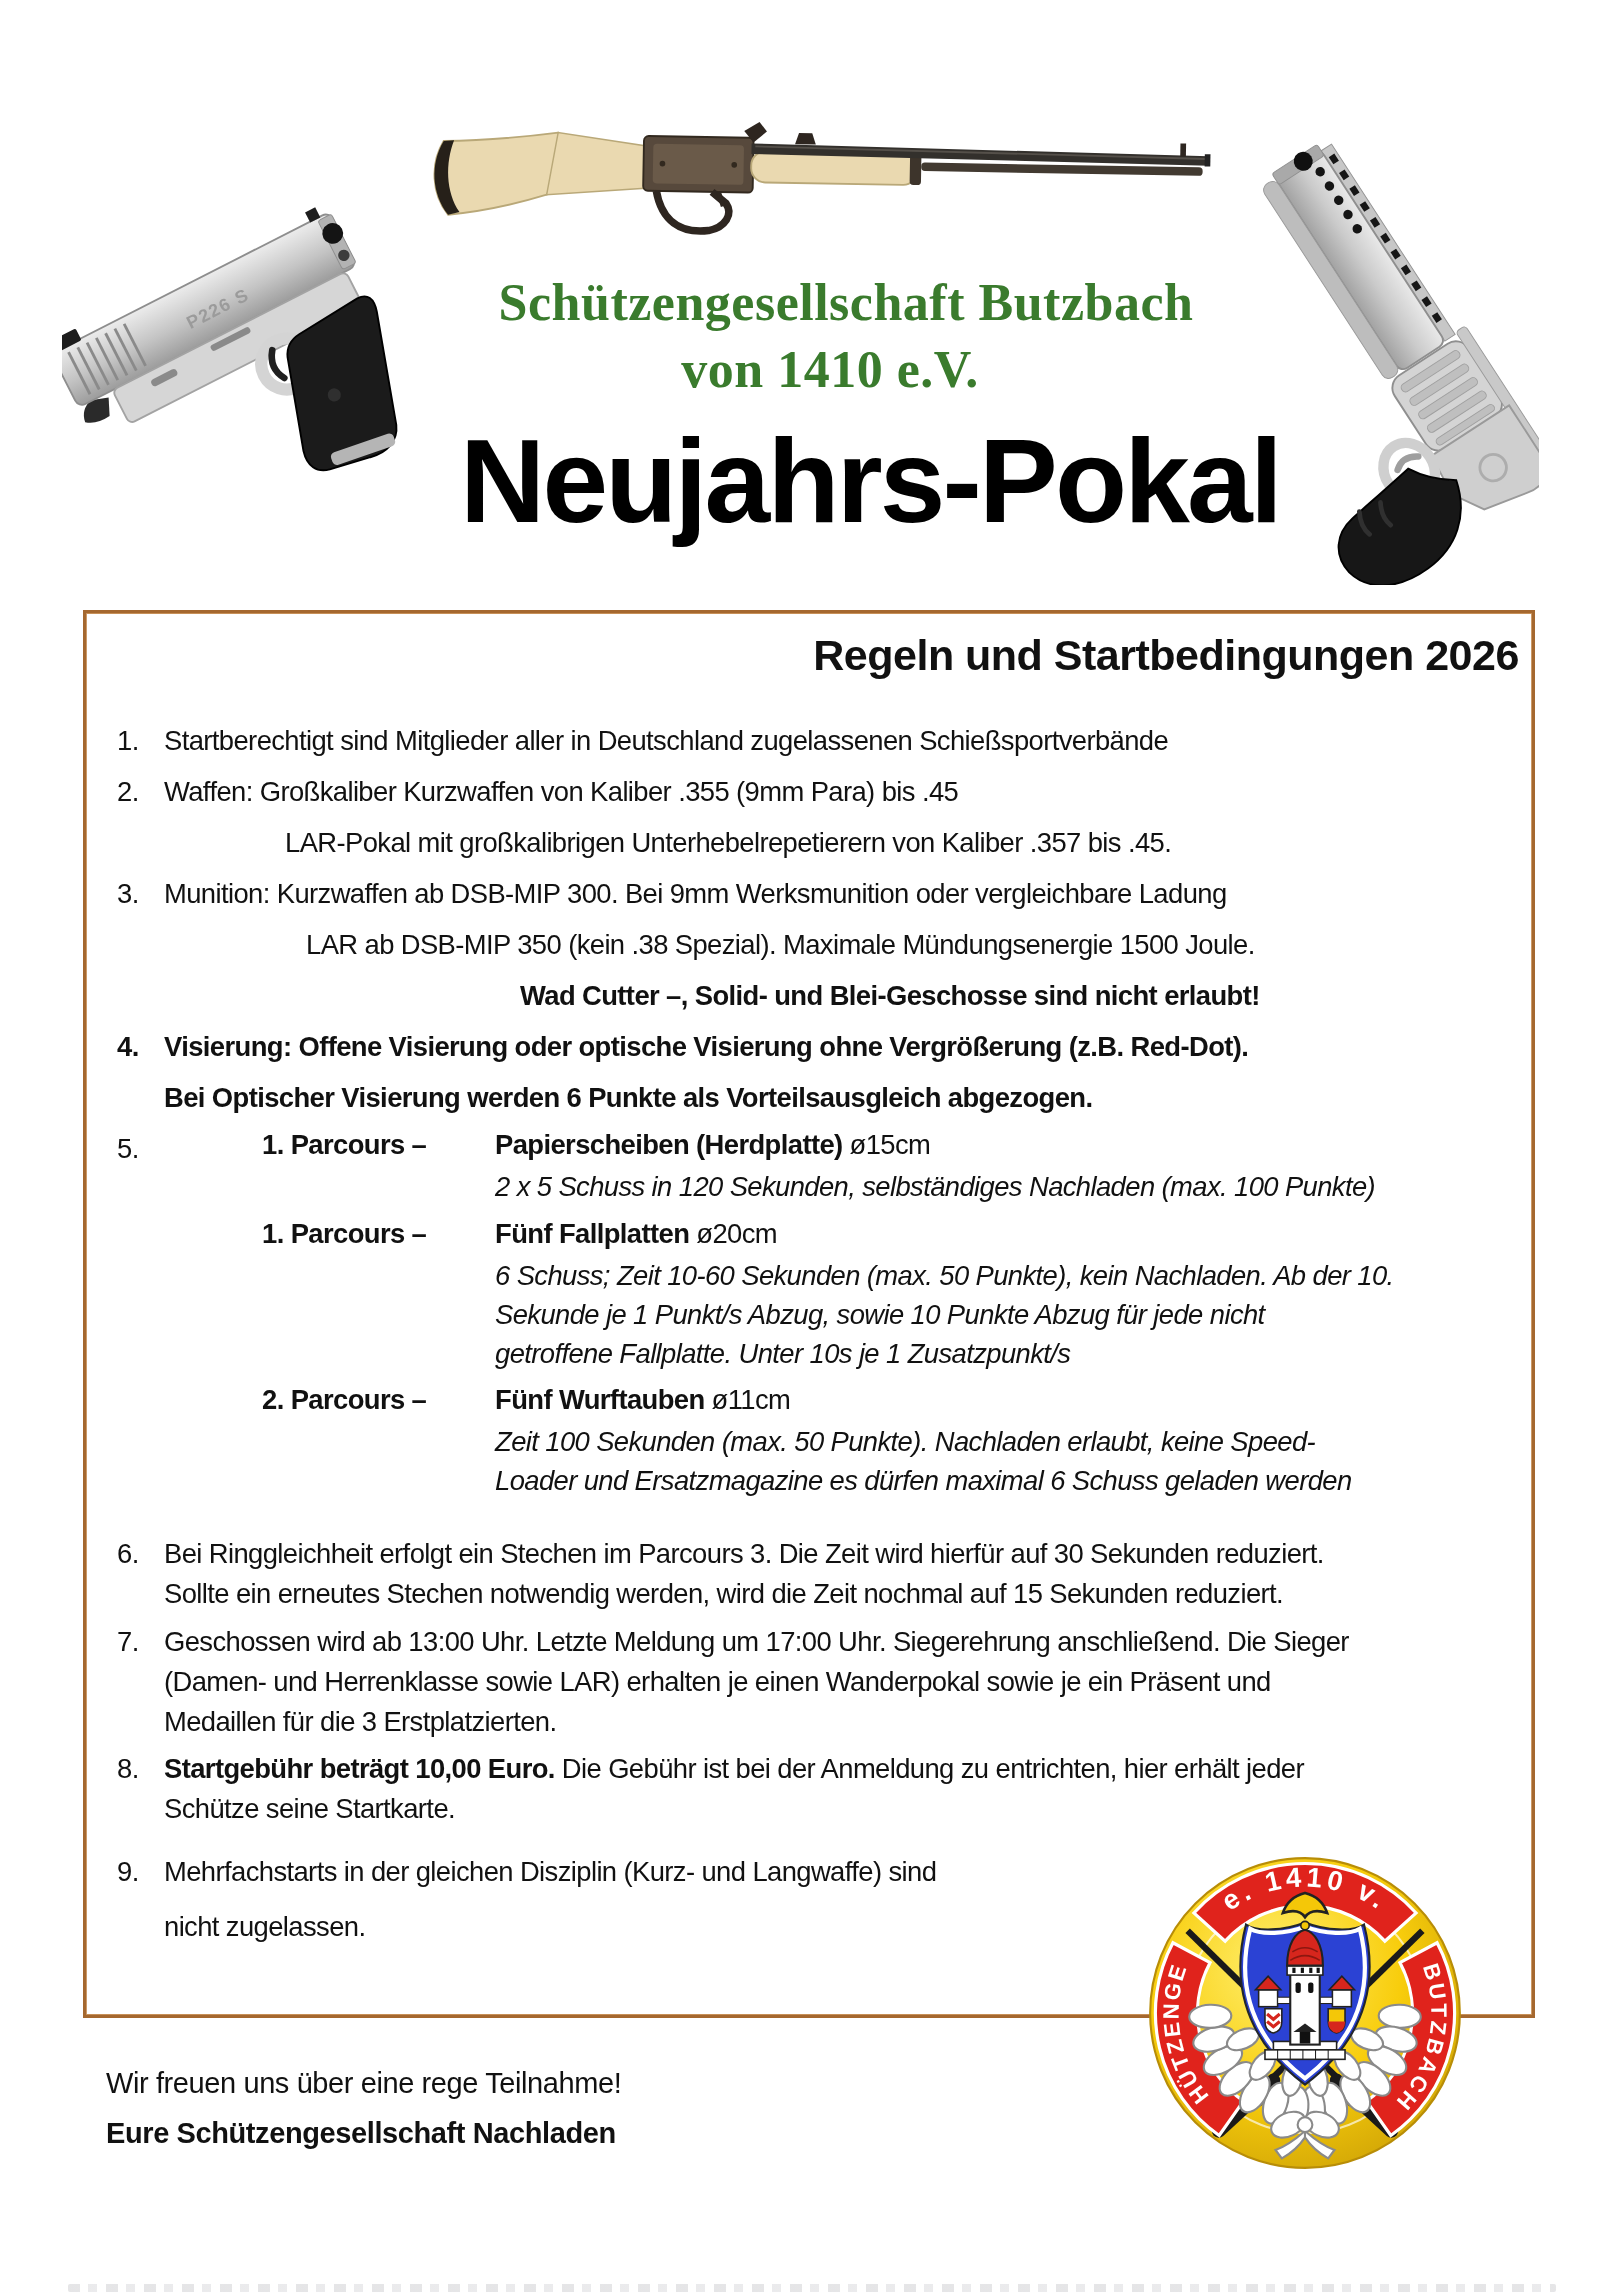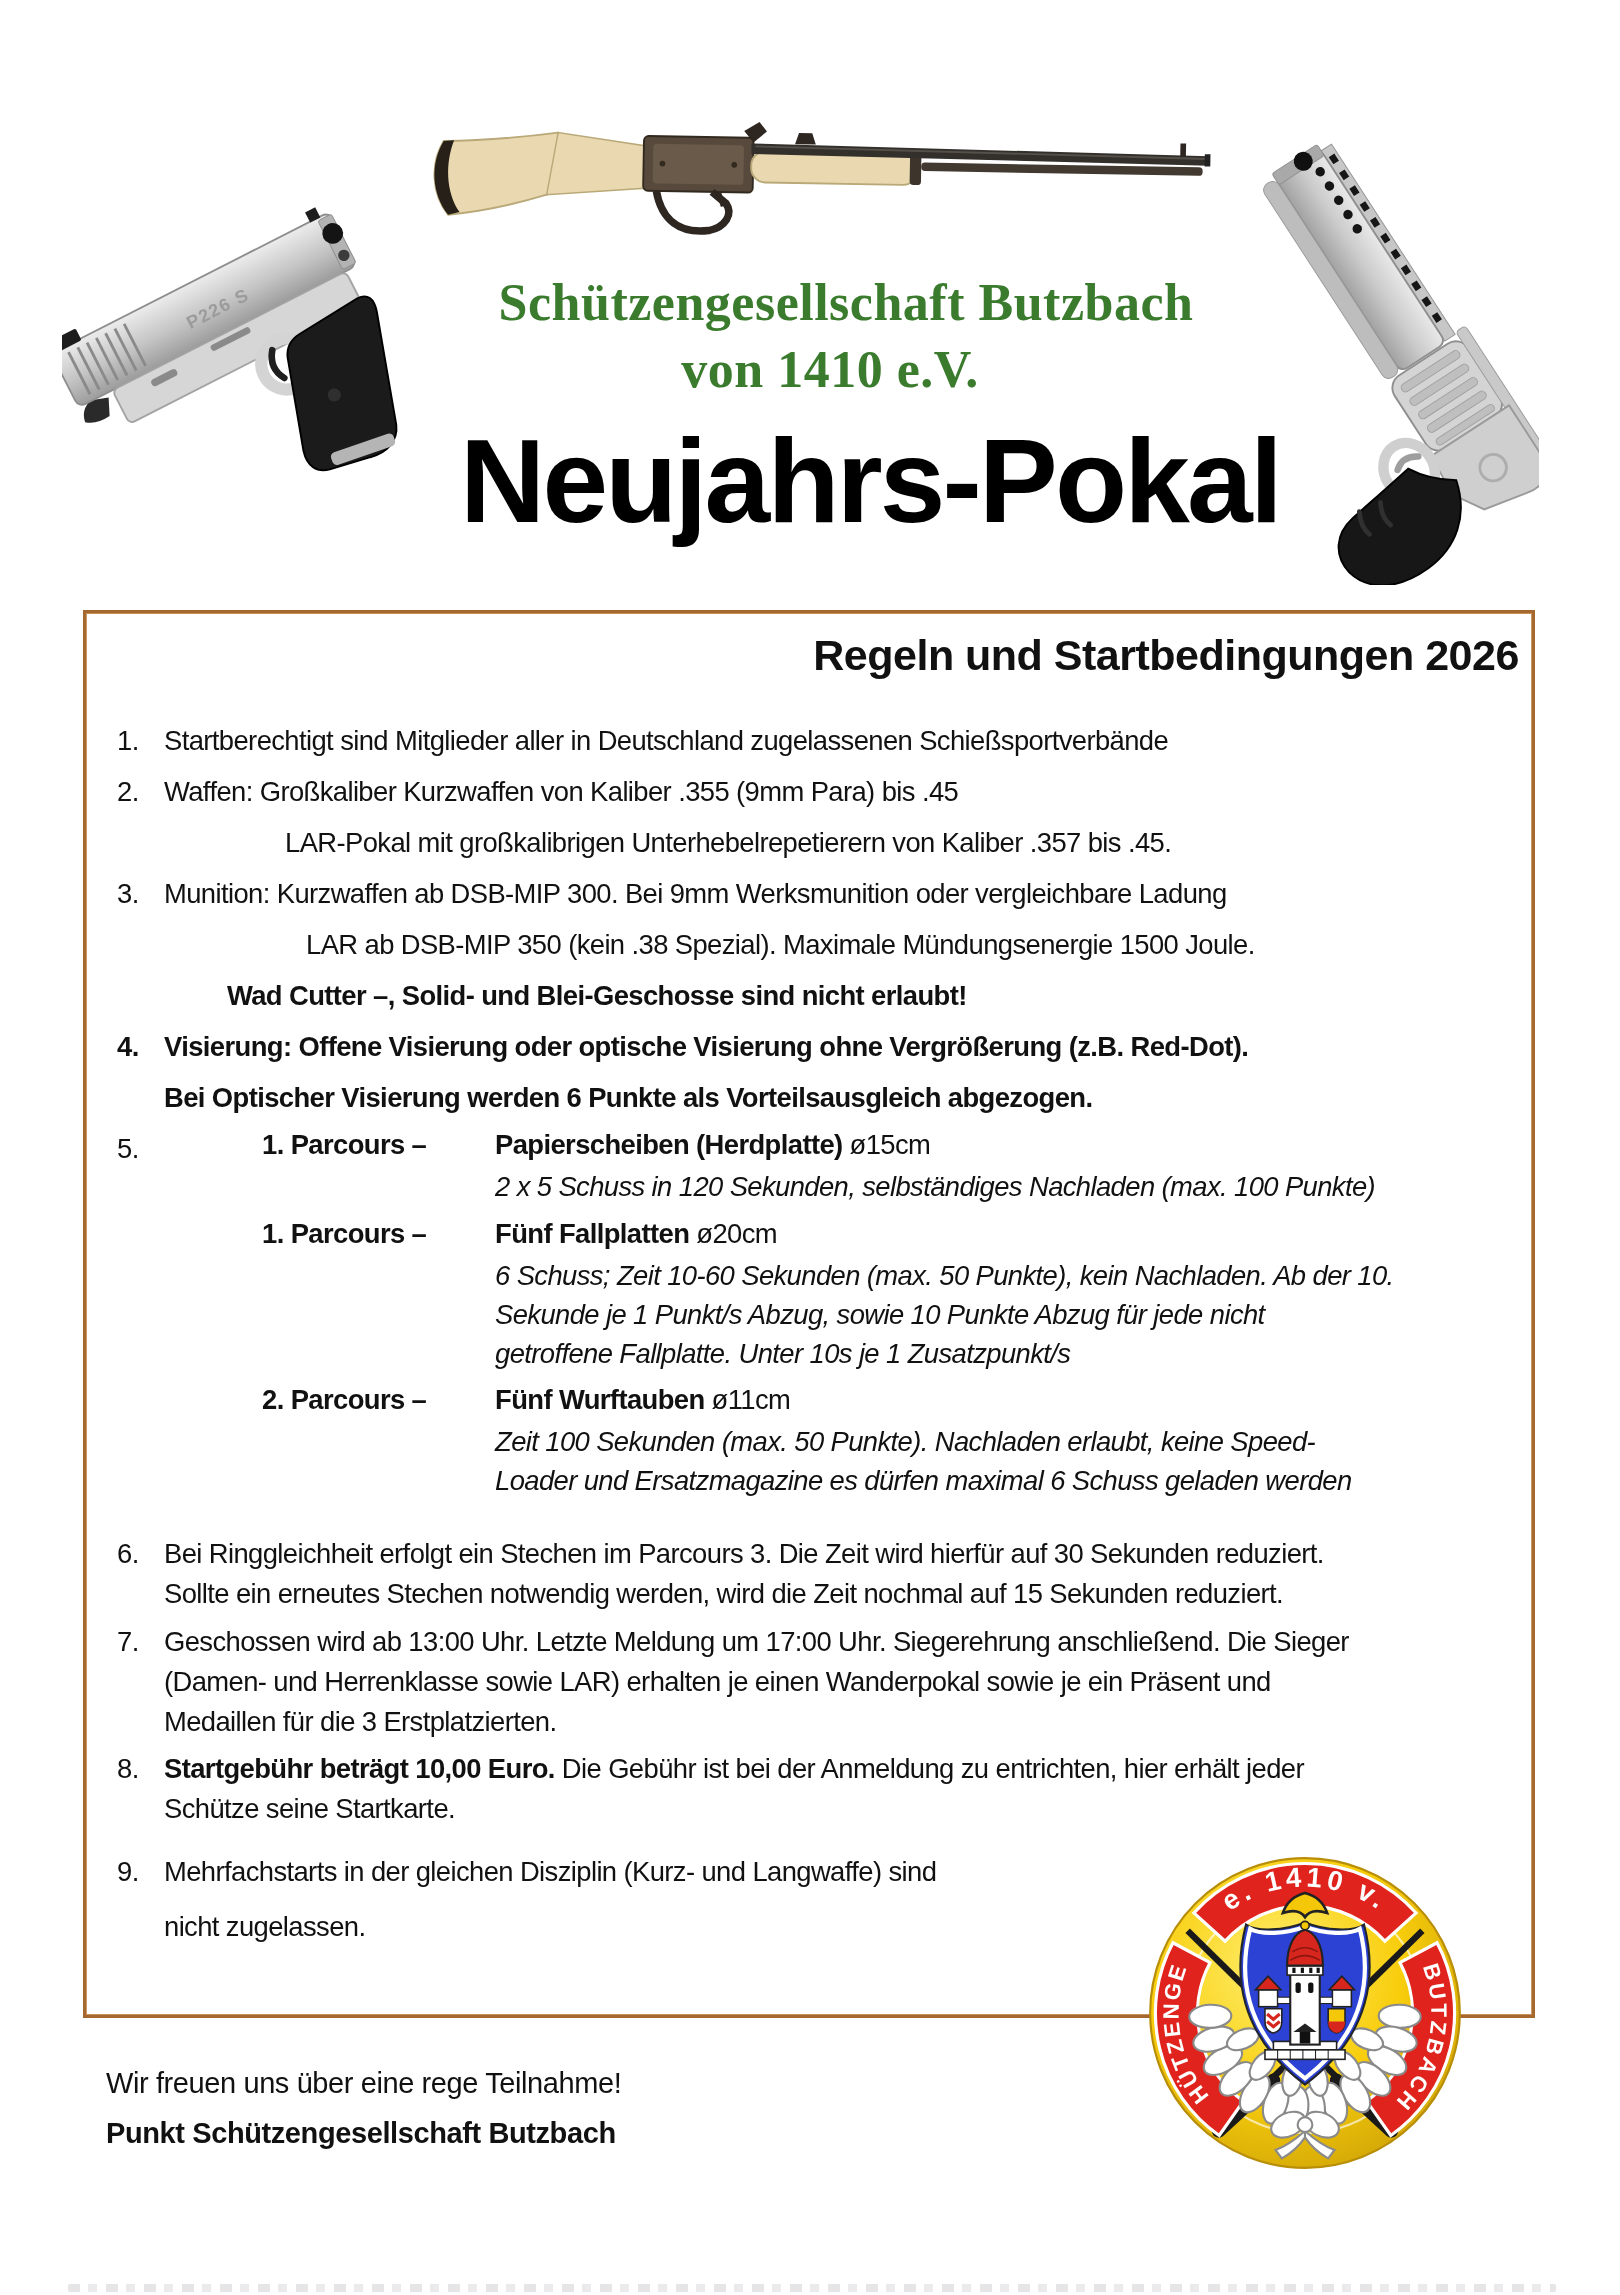--- a/index.html
+++ b/index.html
@@ -39,21 +39,21 @@
   }
   .item { display:flex; }
   .num { flex:0 0 47px; }
   .content { flex:1; }
   .sec-a { font-size:27.4px; line-height:51px; letter-spacing:-0.6px; }
   .sec-b { font-size:27.4px; line-height:40px; letter-spacing:-0.6px; }
   .pre { white-space:pre-line; }
   .bold { font-weight:bold; }
   .ind-2 { margin-left:121px; }
   .ind-3a { margin-left:142px; }
-  .ind-3b { margin-left:63px; font-weight:bold; }
+  .ind-3b { margin-left:97px; font-weight:bold;text-align:center; }
   .parc-row { display:grid; grid-template-columns:98px 233px 1fr; }
   .parc-label { grid-column:2; font-weight:bold; line-height:44px; }
   .parc-title { grid-column:3; line-height:44px; }
   .parc-title .size { font-weight:normal; }
   .parc-desc {
     grid-column:3; font-style:italic; line-height:39px; margin-bottom:5.7px;
     white-space:pre-line;
   }
   #item6 { margin-top:28px; }
   #item7 { margin-top:7.6px; }
@@ -472,16 +472,16 @@
     <text font-family="Liberation Sans, sans-serif" font-size="21" font-weight="bold" fill="#ffffff" letter-spacing="2">
       <textPath href="#lb-path" startOffset="50%" text-anchor="middle">SCHÜTZENGES.</textPath>
     </text>
     <text font-family="Liberation Sans, sans-serif" font-size="21" font-weight="bold" fill="#ffffff" letter-spacing="3">
       <textPath href="#rb-path" startOffset="50%" text-anchor="middle">BUTZBACH</textPath>
     </text>
   </svg>
 </div>
 
 <div class="abs footer-line" id="footer1">Wir freuen uns über eine rege Teilnahme!</div>
-<div class="abs footer-line" id="footer2">Punkt Schützengesellschaft Butzbach</div>
+<div class="abs footer-line" id="footer2">Eure Schützengesellschaft Nachladen</div>
 
 <div class="abs bottom-strip"></div>
 
 
 </body></html>

